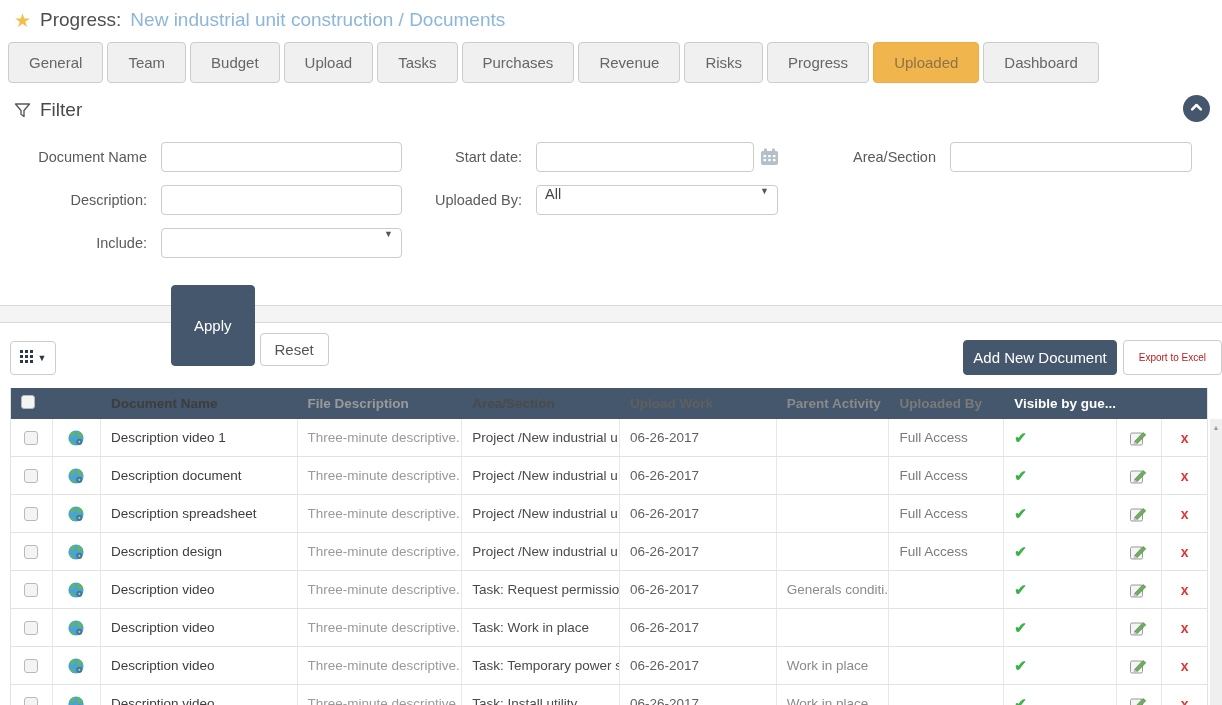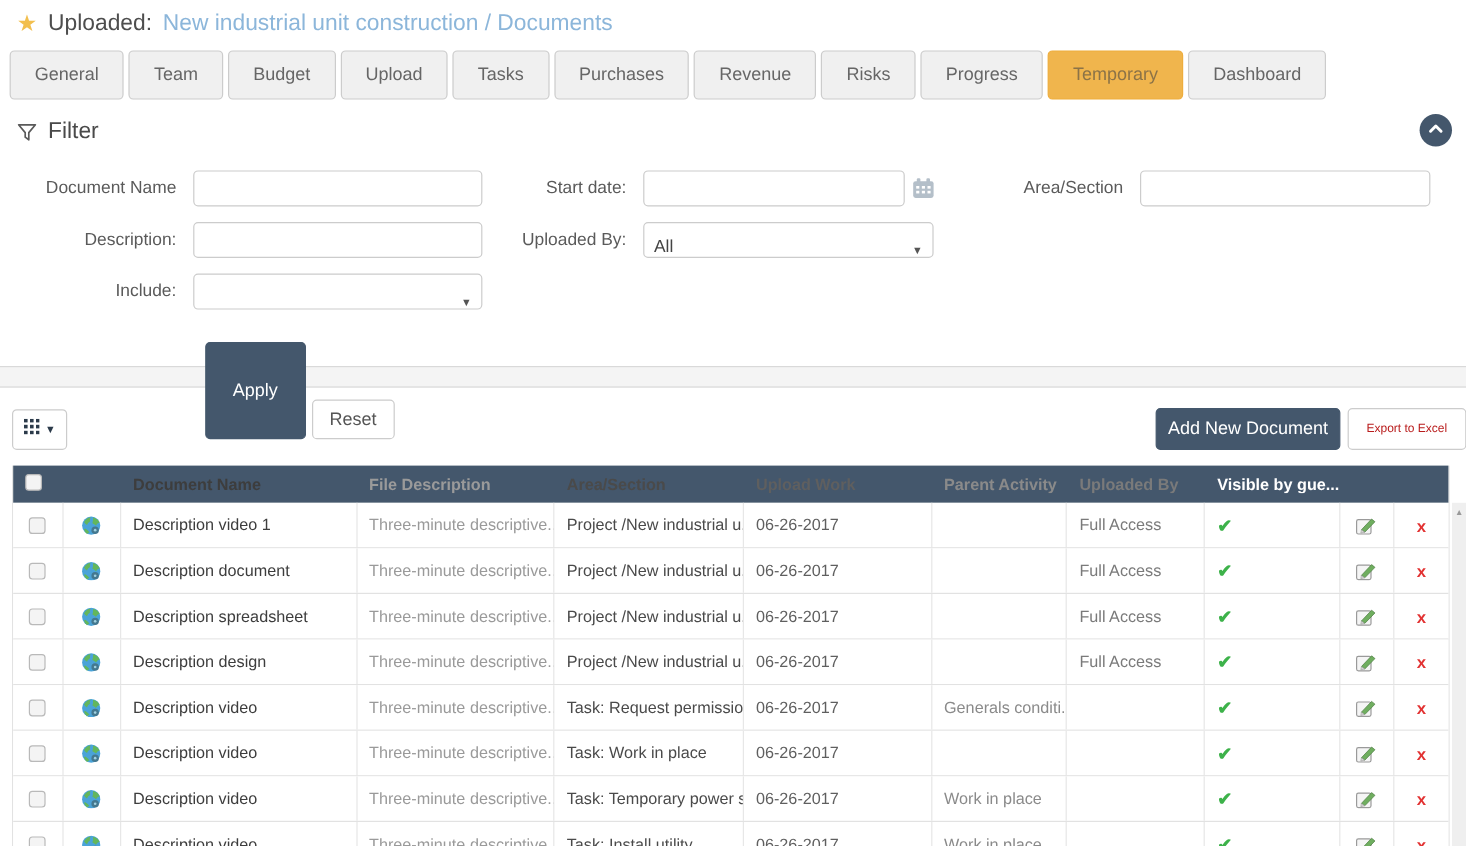--- a/index.html
+++ b/index.html
@@ -45,21 +45,21 @@
   .frow { display: flex; align-items: center; height: 30px; }
   .frow label { text-align: right; padding-right: 14px; color: #5a5a5a; font-size: 14.5px; }
   .lb1 { width: 147px; } .lb2 { width: 122px; } .lb3 { width: 128px; }
   .txt {
     height: 30px; border: 1px solid #cccccc; border-radius: 4px;
     font-family: inherit; font-size: 14px; padding: 0 8px; color: #444; outline: none;
   }
   .w241 { width: 241px; } .w218 { width: 218px; } .w242 { width: 242px; }
   .sel {
     height: 30px; border: 1px solid #cccccc; border-radius: 4px; background: #fff;
-    display: flex; align-items: flex-end; padding: 0 8px; font-size: 14.5px; color: #444;
+    display: flex; align-items: flex-start; padding: 0 8px; font-size: 14.5px; color: #444;
     cursor: pointer;
   }
   .sel .caret { margin-left: auto; font-size: 9px; color: #555; }
   .cal-icon { margin-left: 6px; display: flex; cursor: pointer; }
   .btn-row { margin-left: 157px; margin-top: 14px; display: flex; gap: 5px; }
   .btn-apply {
     background: #44576c; color: #ffffff; border: 1px solid #44576c; border-radius: 4px;
     padding: 7px 22px; font-size: 15px; font-family: inherit; cursor: pointer;
   }
   .btn-reset {
@@ -133,35 +133,35 @@
     position: absolute; right: 0; top: 31px; width: 12px; height: 310px;
     background: #efefef; text-align: center; color: #999999; font-size: 7px;
     padding-top: 5px;
   }
 </style>
 </head>
 <body>
 
 <div class="page-header">
   <span class="star-icon">★</span>
-  <span class="project-label">Uploaded:</span>
+  <span class="project-label">Progress:</span>
   <span class="breadcrumb-link">New industrial unit construction / Documents</span>
 </div>
 
 <div class="tab-bar">
     <div class="tab">General</div>
     <div class="tab">Team</div>
     <div class="tab">Budget</div>
     <div class="tab">Upload</div>
     <div class="tab">Tasks</div>
     <div class="tab">Purchases</div>
     <div class="tab">Revenue</div>
     <div class="tab">Risks</div>
     <div class="tab">Progress</div>
-    <div class="tab active">Temporary</div>
+    <div class="tab active">Uploaded</div>
     <div class="tab">Dashboard</div>
   </div>
 
 <div class="filter-section">
   <div class="filter-title">
     <span class="funnel-icon">
       <svg width="17" height="17" viewBox="0 0 17 17">
           <path d="M1.5 2h14l-5.5 6.5v6l-3-2.2v-3.8z" fill="none" stroke="#5a5a5a" stroke-width="1.4" stroke-linejoin="round"></path>
         </svg>
     </span>

